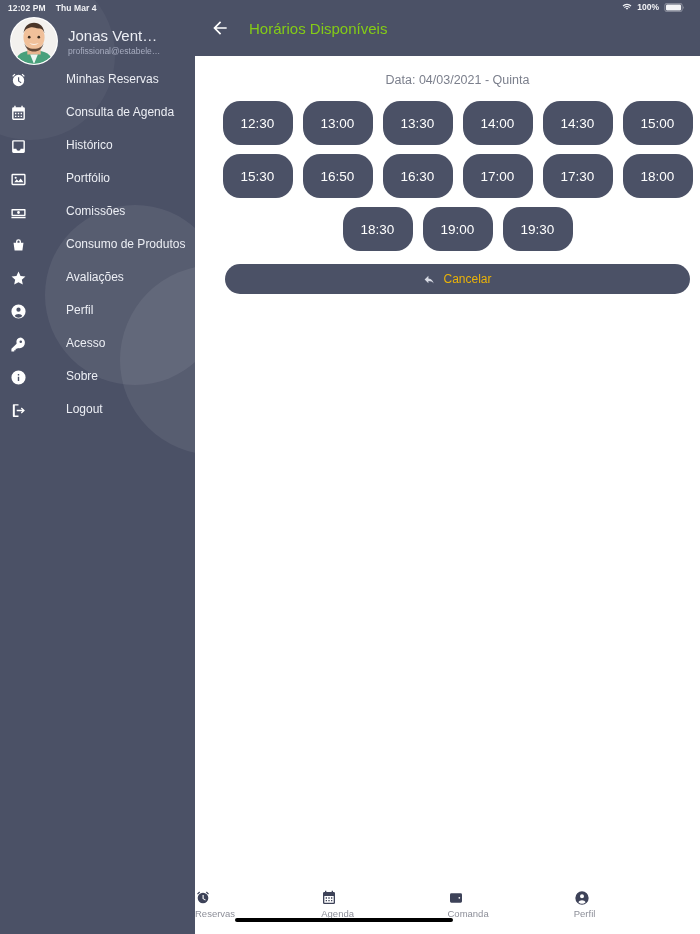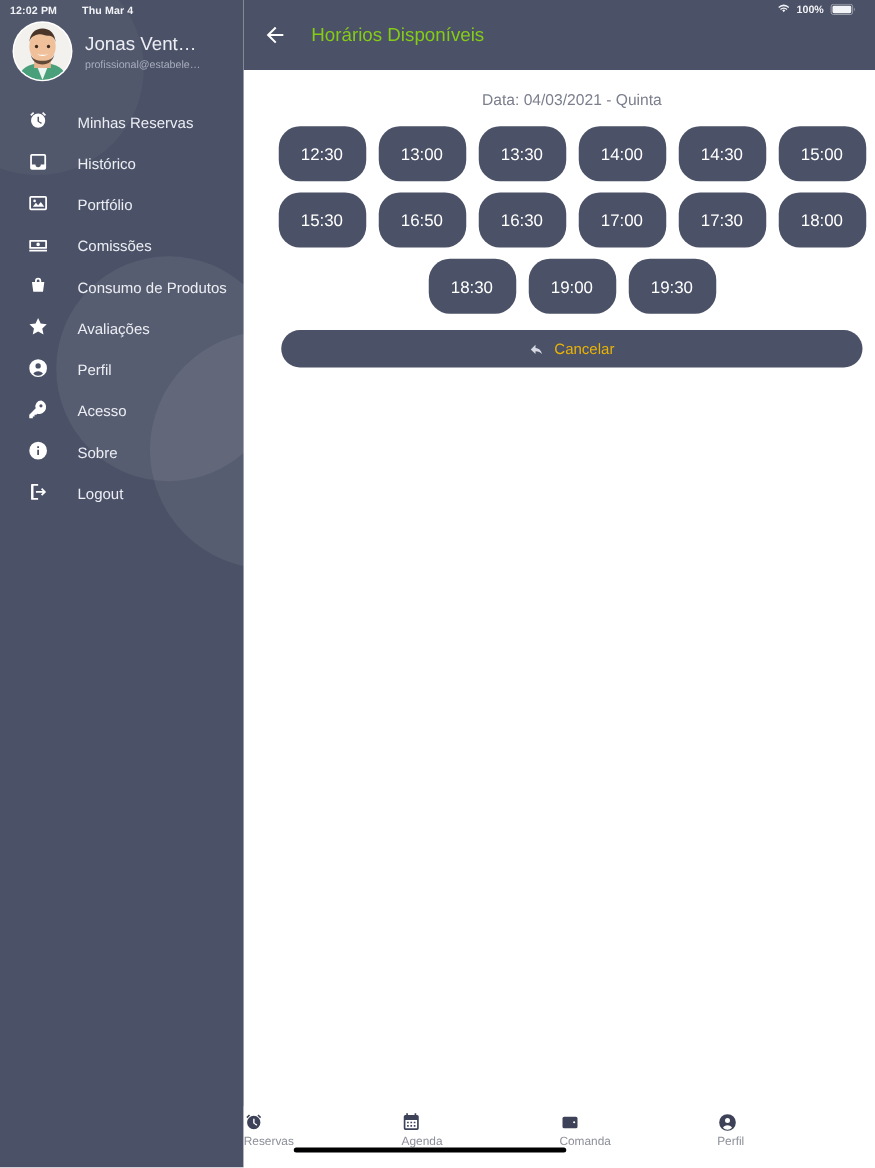--- a/index.html
+++ b/index.html
@@ -20,40 +20,40 @@
     flex:0 0 195px;
   }
   .deco-circle { position:absolute; border-radius:50%; background:rgba(255,255,255,0.07); pointer-events:none; }
   #deco-a { width:180px; height:180px; left:45px;  top:205px; }
   #deco-b { width:190px; height:190px; left:120px; top:265px; }
   #deco-c { width:170px; height:170px; left:-55px; top:-30px; background:rgba(255,255,255,0.045); }
   #sidebar-inner { position:relative; z-index:2; }
 
   #status-bar {
     height:14px; padding:1px 0 0 8px;
-    display:flex; align-items:center; gap:20px;
+    display:flex; align-items:center; gap:10px;
     font-size:8.5px; font-weight:bold; color:#f2f3f6;
     letter-spacing:.1px;
   }
 
   #profile { display:flex; align-items:center; gap:10px; padding:6px 10px 10px 10px; height:58px; }
   #avatar {
     width:48px; height:48px; border-radius:50%;
     flex:0 0 48px; overflow:hidden; background:#fff;
     border:1.5px solid rgba(255,255,255,.85);
     position:relative;
   }
   #avatar svg { display:block; width:100%; height:100%; }
   #profile-text { min-width:0; display:flex; flex-direction:column; justify-content:center; gap:2px; }
   #profile-name { font-size:15px; color:#eceef4; white-space:nowrap; overflow:hidden; }
   #profile-email { font-size:8.5px; color:#a8adc0; white-space:nowrap; overflow:hidden; }
 
   .nav-item {
-    display:flex; align-items:flex-end; gap:0;
-    height:33px; padding-left:22px; cursor:pointer;
+    display:flex; align-items:flex-start; gap:16px;
+    height:33px; padding-left:10px; cursor:pointer;
   }
   .nav-icon { width:40px; flex:0 0 40px; display:flex; align-items:center; justify-content:flex-start; color:#fff; }
   .nav-icon svg { width:17px; height:17px; display:block; fill:#ffffff; }
   .nav-label { font-size:12px; color:#eceef4; white-space:nowrap; }
 
   
   #main { position:relative; width:505px; height:934px; background:#ffffff; flex:0 0 505px; display:flex; flex-direction:column; }
 
   #topbar {
     height:56px; background:#4b5166;
@@ -151,20 +151,28 @@
 
         <div class="nav-item">
           <span class="nav-icon">
             <svg viewBox="0 0 24 24">
                 <path d="M12 4a8 8 0 108 8 8 8 0 00-8-8zm1 8.6l3.2 1.9-.8 1.3L11.3 13V7.5H13zM6.3 2.3L7.6 3.6 4.4 6.8 3.1 5.5zm14.6 3.2l-1.3 1.3-3.2-3.2L17.7 2.3z"></path>
               </svg>
           </span>
           <span class="nav-label">Minhas Reservas</span>
         </div>
 
+        <div class="nav-item">
+          <span class="nav-icon">
+            <svg viewBox="0 0 24 24">
+                <path d="M19 3h-1V1h-2v2H8V1H6v2H5a2 2 0 00-2 2v14a2 2 0 002 2h14a2 2 0 002-2V5a2 2 0 00-2-2zm0 16H5V9h14zM7 11h2v2H7zm4 0h2v2h-2zm4 0h2v2h-2zM7 15h2v2H7zm4 0h2v2h-2zm4 0h2v2h-2z"></path>
+              </svg>
+          </span>
+          <span class="nav-label">Consulta de Agenda</span>
+        </div>
 
         <div class="nav-item">
           <span class="nav-icon">
             <svg viewBox="0 0 24 24">
                 <path d="M19 3H5a2 2 0 00-2 2v14a2 2 0 002 2h14a2 2 0 002-2V5a2 2 0 00-2-2zm0 12h-4a3 3 0 01-6 0H5V5h14z"></path>
               </svg>
           </span>
           <span class="nav-label">Histórico</span>
         </div>
 

